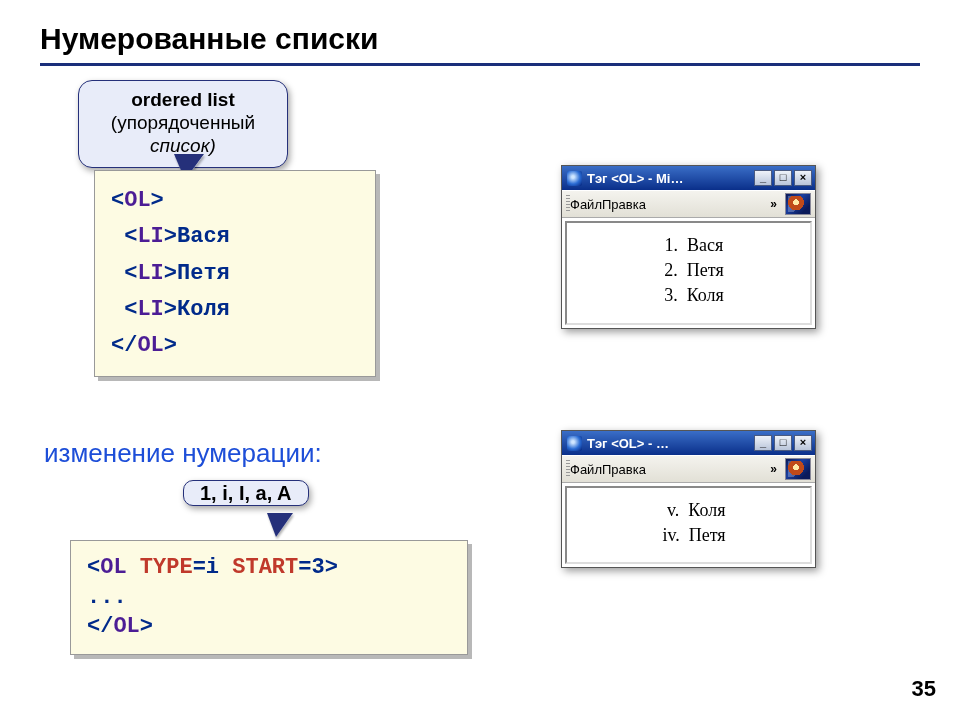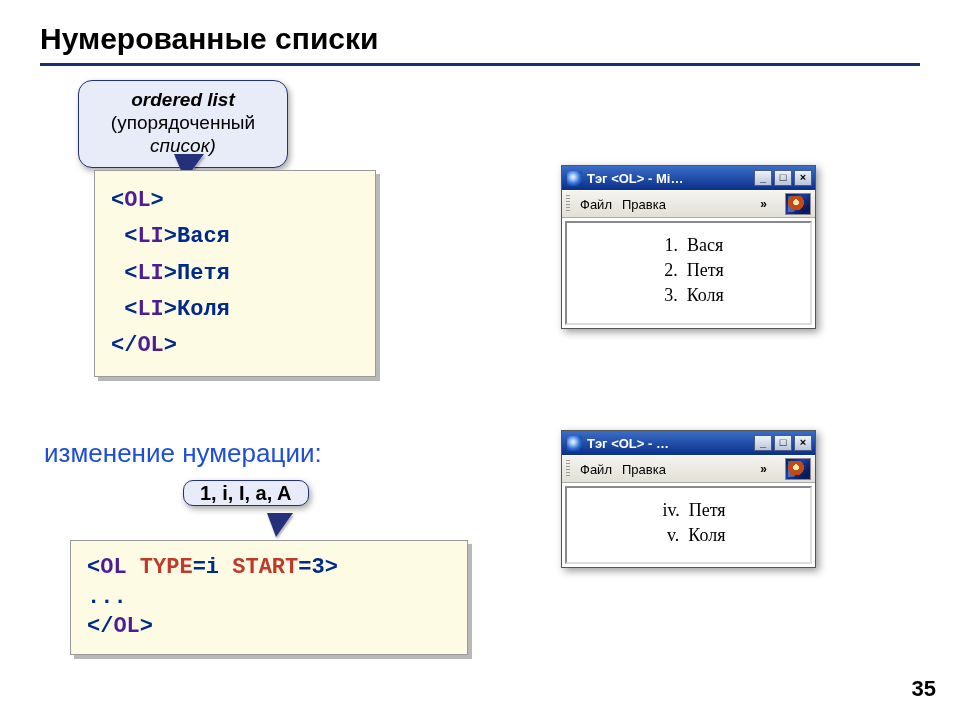--- a/index.html
+++ b/index.html
@@ -36,21 +36,21 @@
     background: #e8ecf9;
     border: 1.5px solid #25307a;
     border-radius: 14px;
     box-shadow: 2px 3px 6px rgba(0,0,0,0.35);
     padding: 8px 18px 10px;
     text-align: center;
     font-size: 19px;
     line-height: 1.2;
     color: #000;
   }
-  .callout .bold-it { font-weight: bold; font-style: italic; }
+  .callout .bold-it { font-weight: bold; }
   .callout-tail {
     position: absolute;
     width: 0; height: 0;
   }
   .callout1 {
     top: 80px;
     left: 78px;
     width: 210px;
   }
   .callout1-tail {
@@ -166,21 +166,21 @@
   .menubar {
     display: flex;
     align-items: center;
     background: linear-gradient(#f4f3ee, #e2e0d6);
     border-top: 1px solid #fff;
     border-bottom: 1px solid #aaa;
     height: 28px;
     padding: 0 4px;
     font-size: 13px;
     color: #000;
-    gap: 10px;
+    gap: 0;
   }
   .menubar .grip {
     width: 4px; height: 18px;
     background: repeating-linear-gradient(#999 0 1px, transparent 1px 3px);
   }
   .menubar .chev {
     margin-left: auto;
     color: #000;
     font-size: 12px;
     font-weight: bold;
@@ -284,18 +284,18 @@
     </div>
   </div>
   <div class="menubar">
     <div class="grip"></div>
     <span>Файл</span>
     <span>Правка</span>
     <span class="chev">»</span>
     <div class="throbber"></div>
   </div>
   <div class="content">
+    <div class="row">   v.  Коля</div>
     <div class="row">  iv.  Петя</div>
-    <div class="row">   v.  Коля</div>
   </div>
 </div>
 
 <div class="pagenum">35</div>
 
 </body></html>

